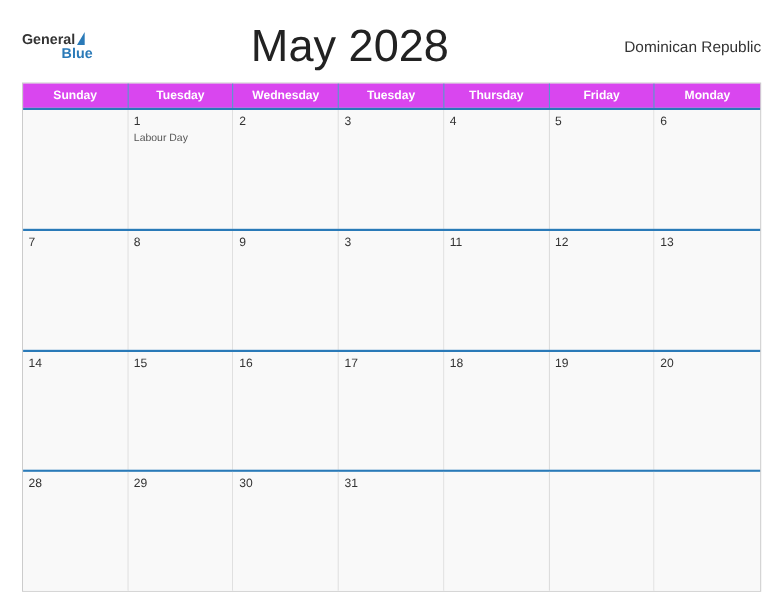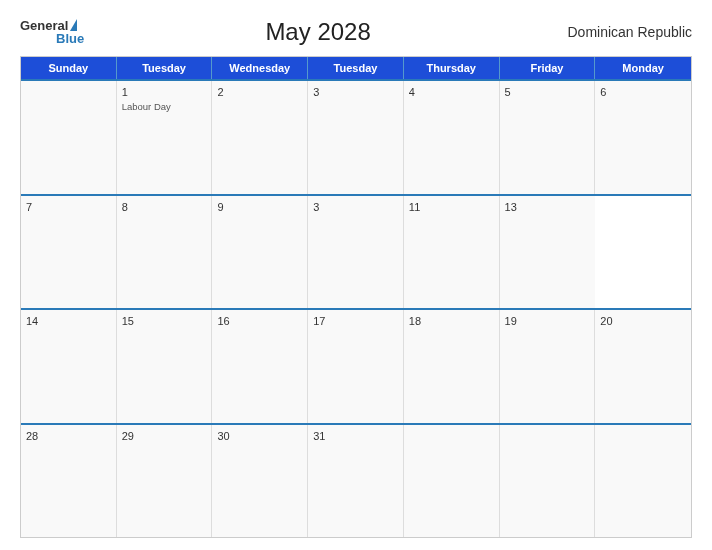--- a/index.html
+++ b/index.html
@@ -63,21 +63,21 @@
       flex-direction: column;
       align-items: flex-start;
     }
 
     .logo-line1 {
       display: flex;
       align-items: center;
     }
 
     .month-title {
-      font-size: 24px;
+      font-size: 41px;
       font-weight: normal;
       color: #222;
       text-align: center;
       flex: 1;
     }
 
     .country-label {
       font-size: 14px;
       color: #333;
       text-align: right;
@@ -88,21 +88,21 @@
     .calendar {
       flex: 1;
       display: flex;
       flex-direction: column;
       border: 1px solid #ccc;
     }
 
     .day-headers {
       display: grid;
       grid-template-columns: repeat(7, 1fr);
-      background: #1d4ed8;
+      background: #d946ef;
     }
 
     .day-header {
       color: #fff;
       font-size: 11px;
       font-weight: bold;
       text-align: center;
       padding: 5px 2px;
       border-right: 1px solid #5599cc;
     }
@@ -219,20 +219,23 @@
           <div class="day-cell">
             <div class="day-number">9</div>
           </div>
           <div class="day-cell">
             <div class="day-number">3</div>
           </div>
           <div class="day-cell">
             <div class="day-number">11</div>
           </div>
           <div class="day-cell">
+            <div class="day-number">12</div>
+          </div>
+          <div class="day-cell">
             <div class="day-number">13</div>
           </div>
         </div>
         <div class="week-row">
           <div class="day-cell">
             <div class="day-number">14</div>
           </div>
           <div class="day-cell">
             <div class="day-number">15</div>
           </div>

